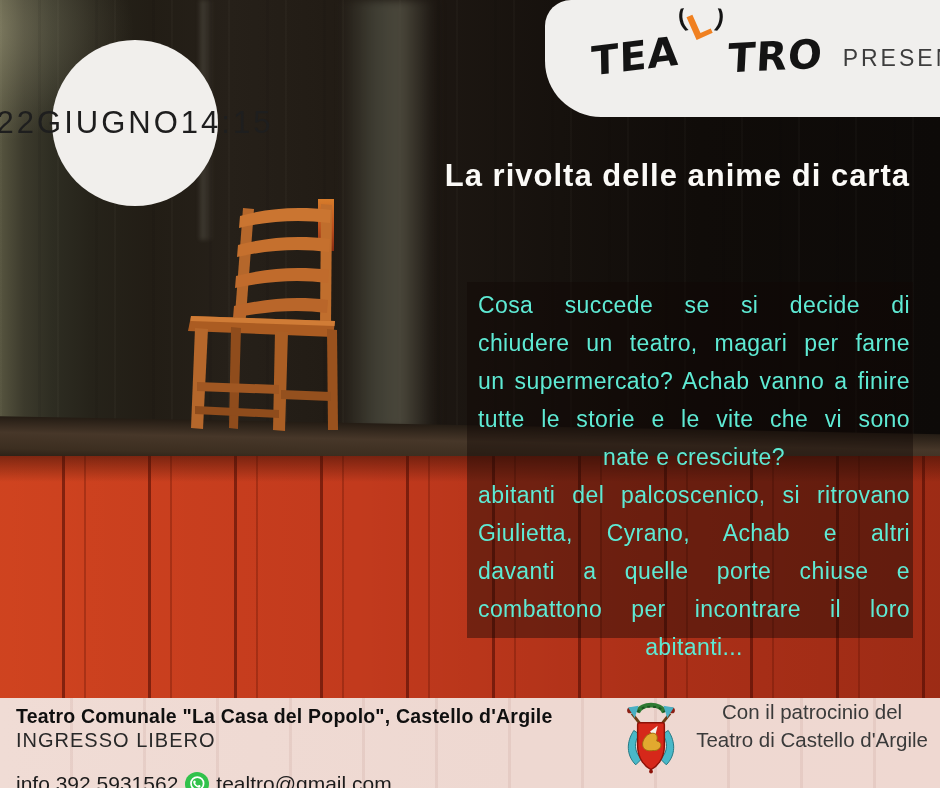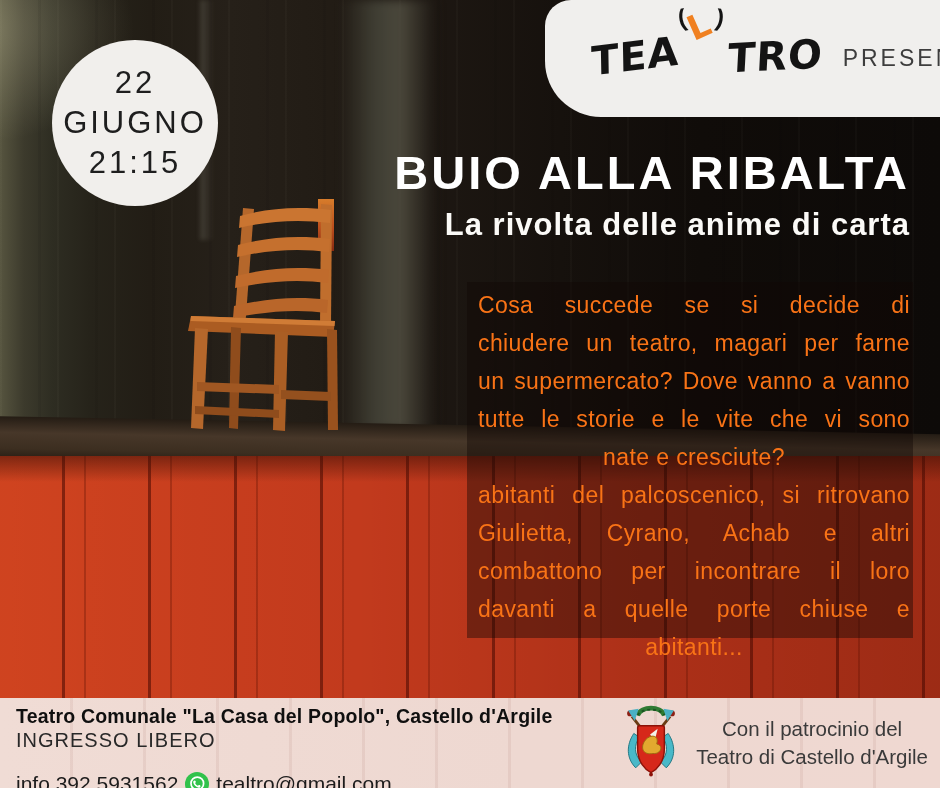--- a/index.html
+++ b/index.html
@@ -37,21 +37,21 @@
   .orange-sign{position:absolute;left:318px;top:199px;width:16px;height:52px;
     background:linear-gradient(#e0812c,#c4511d 55%,#8c2c12);opacity:.95;}
   .overlay-rect{position:absolute;left:467px;top:282px;width:446px;height:356px;
     background:rgba(16,8,5,.42);}
 
   
   .chair{position:absolute;left:183px;top:200px;}
 
   
   .date-circle{position:absolute;left:52px;top:40px;width:166px;height:166px;
-    border-radius:50%;background:#f1efec;display:flex;flex-direction:column;
+    border-radius:50%;background:#f1efec;display:flex;flex-direction:row;
     align-items:center;justify-content:center;color:#1e1e1e;
     font-size:31px;line-height:40px;letter-spacing:3px;font-weight:400;}
 
   
   .logo-panel{position:absolute;left:545px;top:0;width:400px;height:117px;
     background:#f0efed;border-radius:26px 0 0 56px;}
   .logo-row{position:absolute;left:46px;top:30px;display:flex;align-items:baseline;white-space:nowrap;}
   .logo-word{font-weight:900;font-size:40px;color:#141414;letter-spacing:1px;
     font-family:"DejaVu Sans",sans-serif;}
   .logo-tea{display:inline-block;transform:rotate(-7deg) skewX(-6deg);}
@@ -65,37 +65,37 @@
   .presenta{font-size:23px;letter-spacing:3px;color:#3d3d3d;margin-left:20px;
     font-weight:400;position:relative;top:-4px;}
 
   
   .title-block{position:absolute;right:30px;top:148px;width:640px;text-align:right;color:#ffffff;}
   .show-title{font-size:47px;font-weight:800;letter-spacing:3px;line-height:1.05;
     font-family:"Liberation Sans",sans-serif;}
   .show-subtitle{font-size:31px;font-weight:700;letter-spacing:1px;margin-top:10px;color:#fbfaf7;}
 
   
-  .body-text{position:absolute;left:478px;top:286px;width:432px;color:#f97316;
+  .body-text{position:absolute;left:478px;top:286px;width:432px;color:#5eead4;
     font-size:23px;line-height:38px;letter-spacing:.4px;}
   .jl{text-align:justify;text-align-last:justify;}
   .ll{text-align:center;}
 
   
   .footer{position:absolute;left:0;bottom:0;width:940px;height:90px;
     background:
       repeating-linear-gradient(90deg, rgba(0,0,0,0) 0 70px, rgba(150,90,80,.10) 70px 73px),
       linear-gradient(90deg,#f0dcd5,#eed8d1 55%,#efd8d1);
     display:flex;align-items:stretch;}
   .footer-left{padding:7px 0 0 16px;}
   .venue{font-size:19.5px;font-weight:700;color:#0f0f0f;letter-spacing:.2px;}
   .admission{font-size:20px;color:#282828;letter-spacing:1px;margin-top:1px;}
   .info-row{display:flex;align-items:center;gap:7px;margin-top:20px;
     font-size:21px;color:#1c1c1c;}
-  .footer-right{margin-left:auto;display:flex;align-items:center;gap:16px;padding-right:10px;}
+  .footer-right{margin-left:auto;display:flex;gap:16px;padding-right:10px;}
   .patronage{text-align:center;font-size:20.5px;color:#3a3a3a;line-height:1.35;padding-right:2px;}
 </style>
 </head>
 <body>
 
 <div class="poster">
 
   <div class="bg-stage"></div>
   <div class="bg-streaks"></div>
   <div class="fold-light"></div>
@@ -120,51 +120,50 @@
     <path d="M14,182 l82,3 0,9 -82,-3 z" fill="#a05722"></path>
     <path d="M12,206 l84,4 0,8 -84,-4 z" fill="#8f4c1c"></path>
     <path d="M98,190 l50,2 0,9 -50,-2 z" fill="#94501e"></path>
   </svg>
 
   <div class="overlay-rect"></div>
 
   <div class="date-circle">
     <div>22</div>
     <div>GIUGNO</div>
-    <div>21:15</div>
+    <div>14:15</div>
   </div>
 
   <div class="logo-panel">
     <div class="logo-row">
       <span class="logo-word logo-tea">TEA</span>
       <span class="logo-l-group">
         <span class="logo-paren paren-open">(</span>
         <span class="logo-l">L</span>
         <span class="logo-paren paren-close">)</span>
       </span>
       <span class="logo-word logo-tro">TRO</span>
       <span class="presenta">PRESENTA</span>
     </div>
   </div>
 
   <div class="title-block">
-    <div class="show-title">BUIO ALLA RIBALTA</div>
     <div class="show-subtitle">La rivolta delle anime di carta</div>
   </div>
 
   <div class="body-text">
     <div class="jl">Cosa succede se si decide di</div>
     <div class="jl">chiudere un teatro, magari per farne</div>
-    <div class="jl">un supermercato? Dove vanno a vanno</div>
+    <div class="jl">un supermercato? Achab vanno a finire</div>
     <div class="jl">tutte le storie e le vite che vi sono</div>
     <div class="ll">nate e cresciute?</div>
     <div class="jl">abitanti del palcoscenico, si ritrovano</div>
     <div class="jl">Giulietta, Cyrano, Achab e altri</div>
+    <div class="jl">davanti a quelle porte chiuse e</div>
     <div class="jl">combattono per incontrare il loro</div>
-    <div class="jl">davanti a quelle porte chiuse e</div>
     <div class="ll">abitanti...</div>
   </div>
 
   <div class="footer">
     <div class="footer-left">
       <div class="venue">Teatro Comunale "La Casa del Popolo", Castello d'Argile</div>
       <div class="admission">INGRESSO LIBERO</div>
       <div class="info-row">
         <span>info 392 5931562</span>
         <svg width="24" height="24" viewBox="0 0 24 24">

